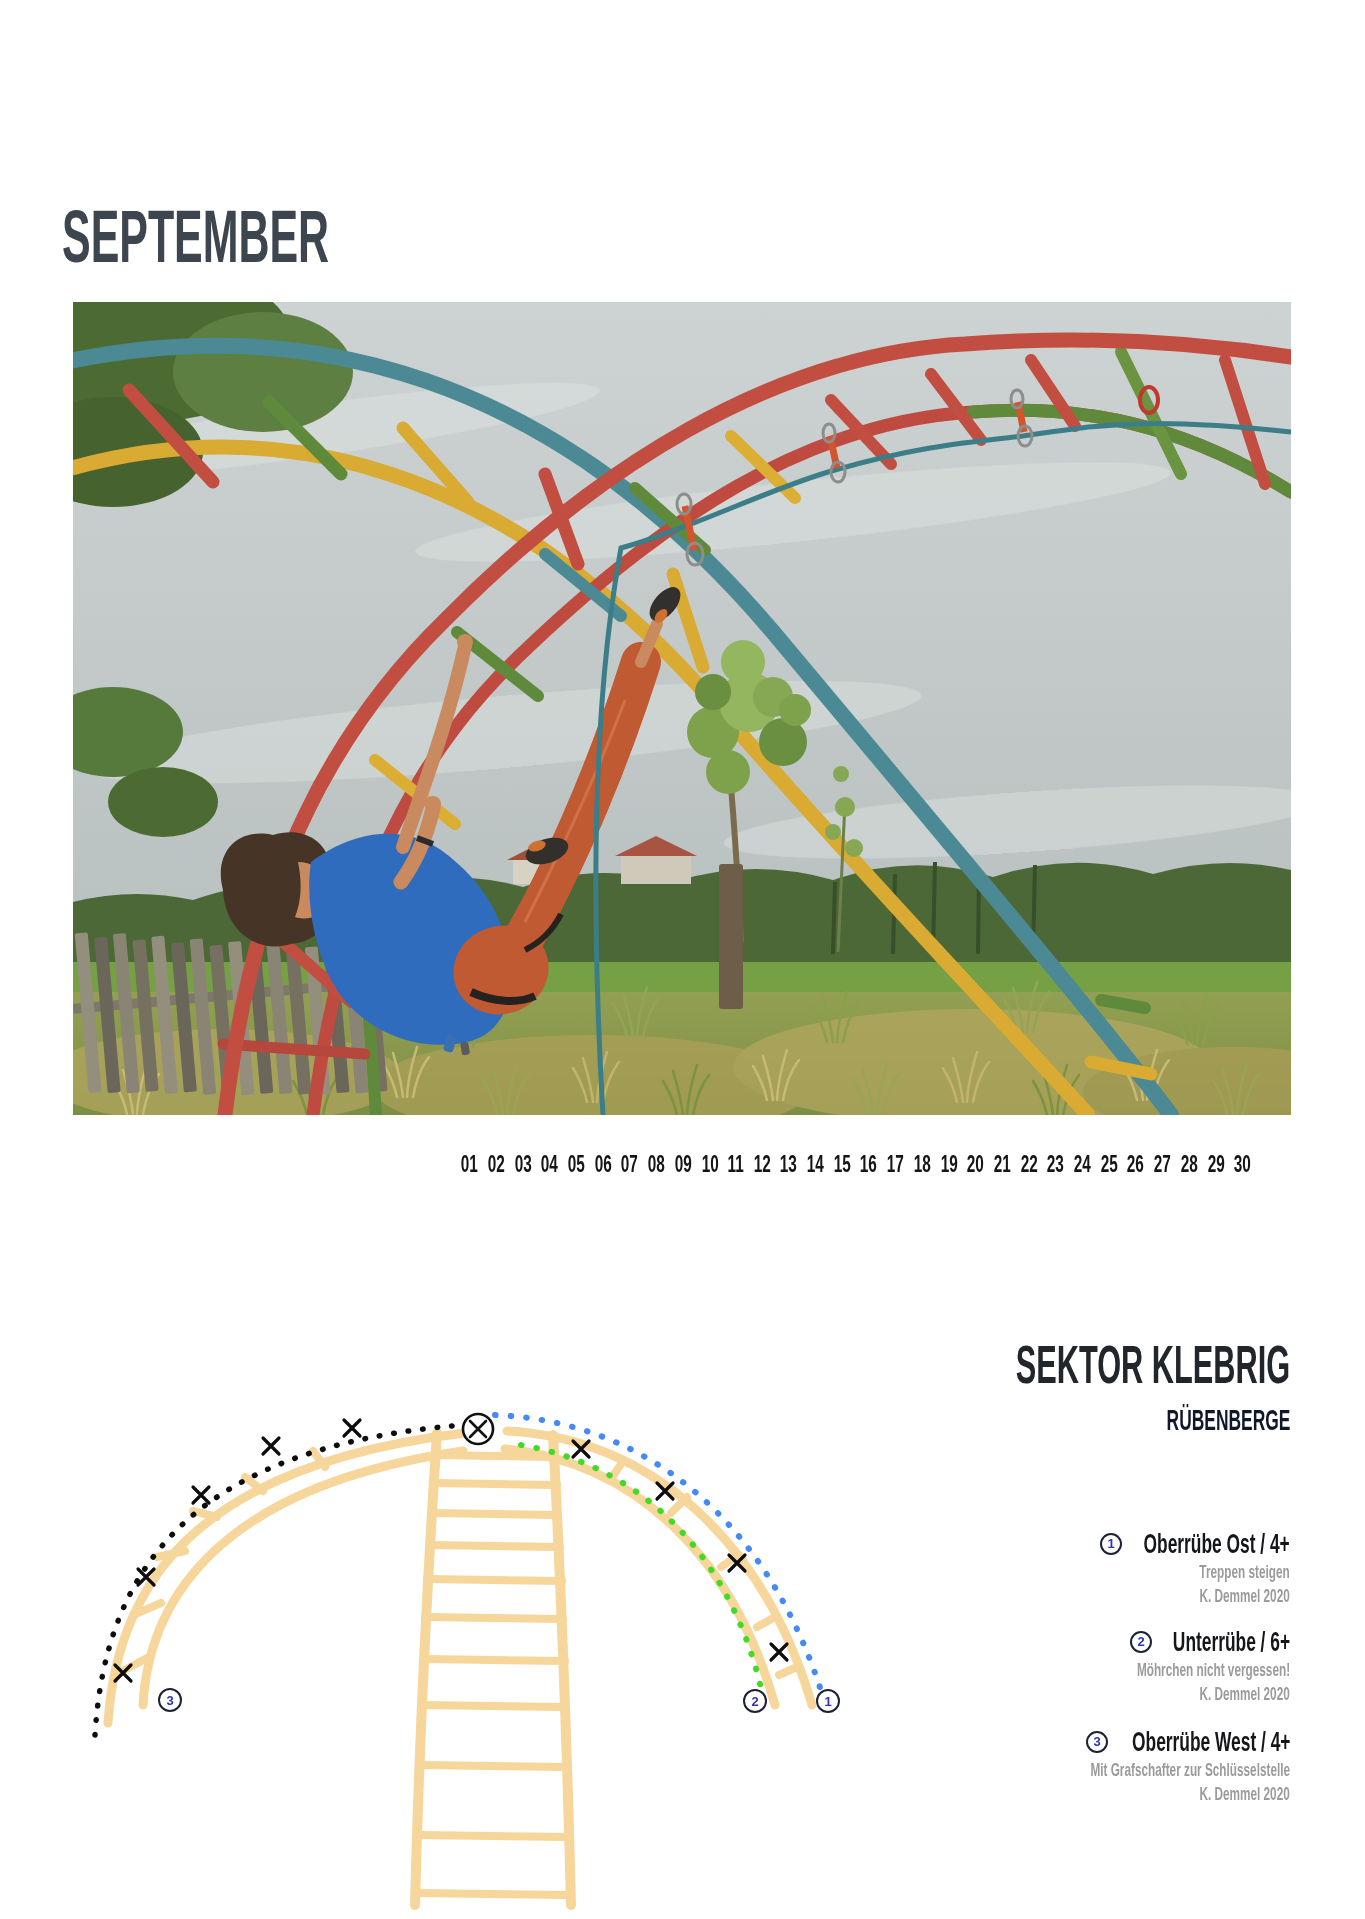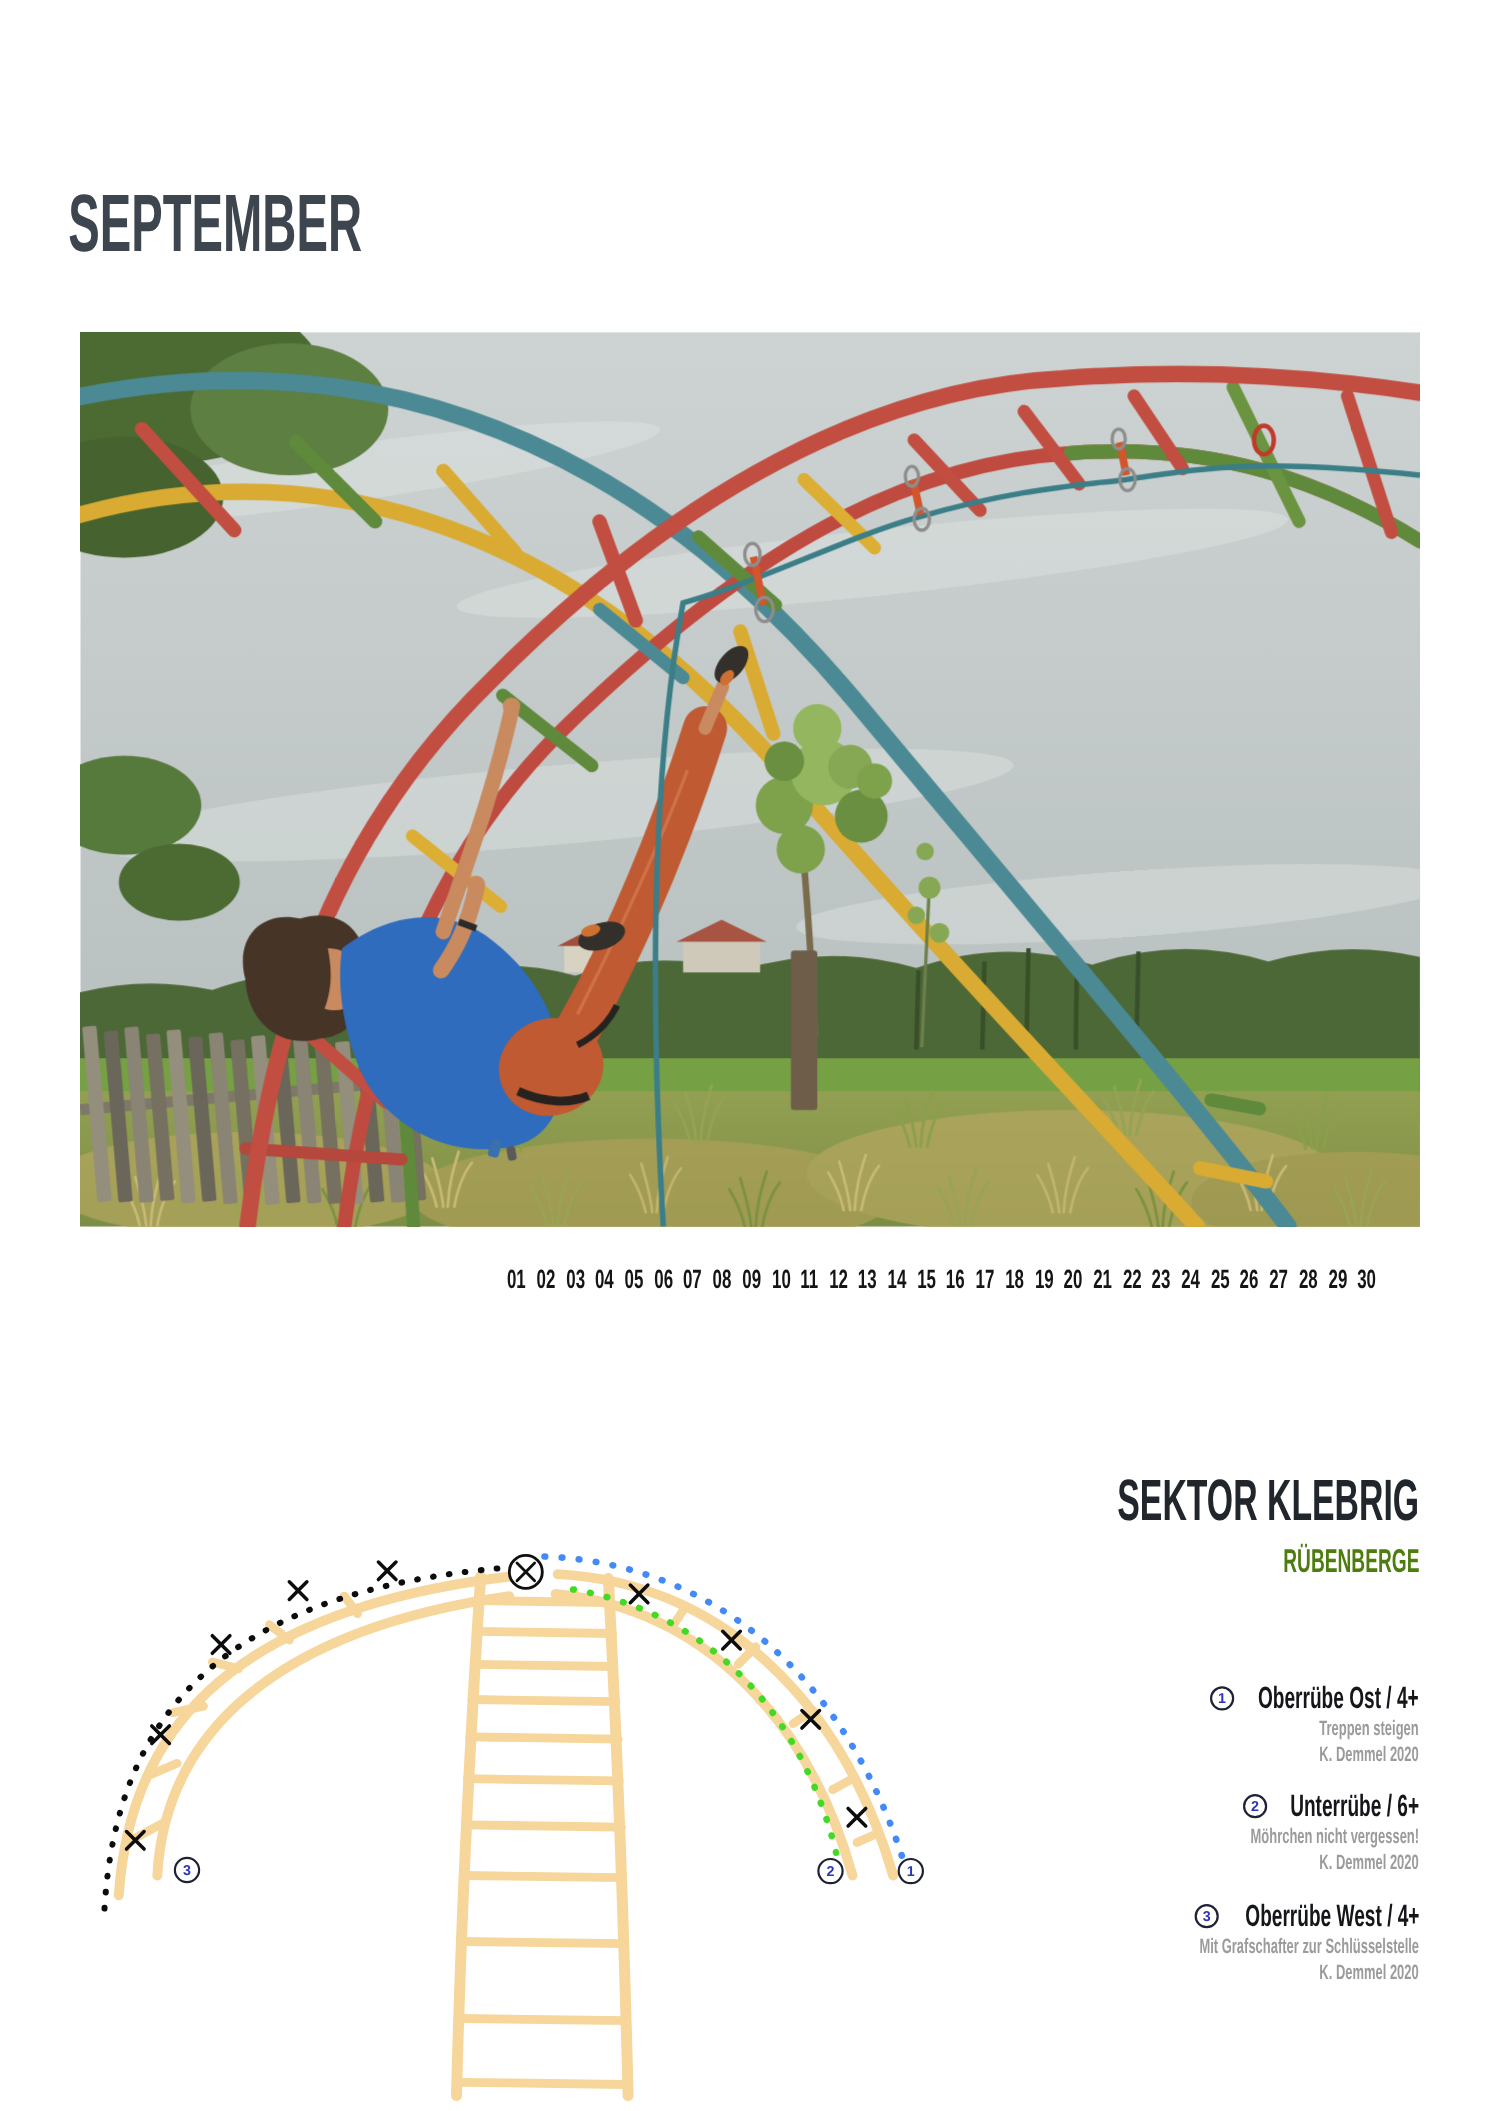--- a/index.html
+++ b/index.html
@@ -1,34 +1,34 @@
 <!DOCTYPE html>
 <html><head>
 <meta charset="utf-8">
 <style>
   html,body{margin:0;padding:0;background:#ffffff;}
   .page{position:relative;width:1365px;height:1919px;background:#fff;overflow:hidden;
         font-family:"Liberation Sans", sans-serif;}
   .cond{display:inline-block;white-space:nowrap;transform-origin:left center;}
   
-  .month-title{position:absolute;left:62px;top:166px;font-size:74px;font-weight:bold;
+  .month-title{position:absolute;left:62px;top:200px;font-size:74px;font-weight:bold;
                color:#3d454e;line-height:1;}
   .month-title .cond{transform:scaleX(.58);}
   
   .photo{position:absolute;left:73px;top:302px;width:1218px;height:813px;}
   .photo svg{display:block;width:100%;height:100%;}
   
   .dates{position:absolute;left:66px;top:1150px;width:1190px;display:flex;
          justify-content:flex-end;font-size:24px;font-weight:bold;color:#141517;}
   .dates .cond{transform:scaleX(.64);transform-origin:center center;}
   
   .sector{position:absolute;right:75px;top:1338px;text-align:right;}
   .sector-title{font-size:53px;font-weight:bold;color:#20262c;line-height:1;}
   .sector-title .cond,.sector-sub .cond{transform:scaleX(.58);transform-origin:right center;}
-  .sector-sub{font-size:30px;font-weight:bold;color:#4d7c0f;line-height:1;margin-top:14px;}
+  .sector-sub{font-size:30px;font-weight:bold;color:#0f172a;line-height:1;margin-top:14px;}
   .route{position:absolute;right:75px;text-align:right;}
   .route-head{position:relative;height:28px;line-height:28px;}
   .route-name{font-size:28px;font-weight:bold;color:#14161a;line-height:28px;}
   .route-name .cond{transform:scaleX(.62);transform-origin:right center;}
   .badge{position:absolute;top:50%;transform:translateY(-50%);width:22px;height:22px;
          border:2px solid #1e2235;border-radius:50%;box-sizing:border-box;
          font-size:13px;font-weight:bold;color:#2c34b8;line-height:18px;text-align:center;}
   .r1 .badge{right:168px;} .r2 .badge{right:138px;} .r3 .badge{right:182px;}
   .route-sub{font-size:19px;font-weight:bold;color:#9b9b9b;line-height:21px;margin-top:3px;margin-left:16px;}
   .route-sub .cond{transform:scaleX(.62);transform-origin:right center;}

